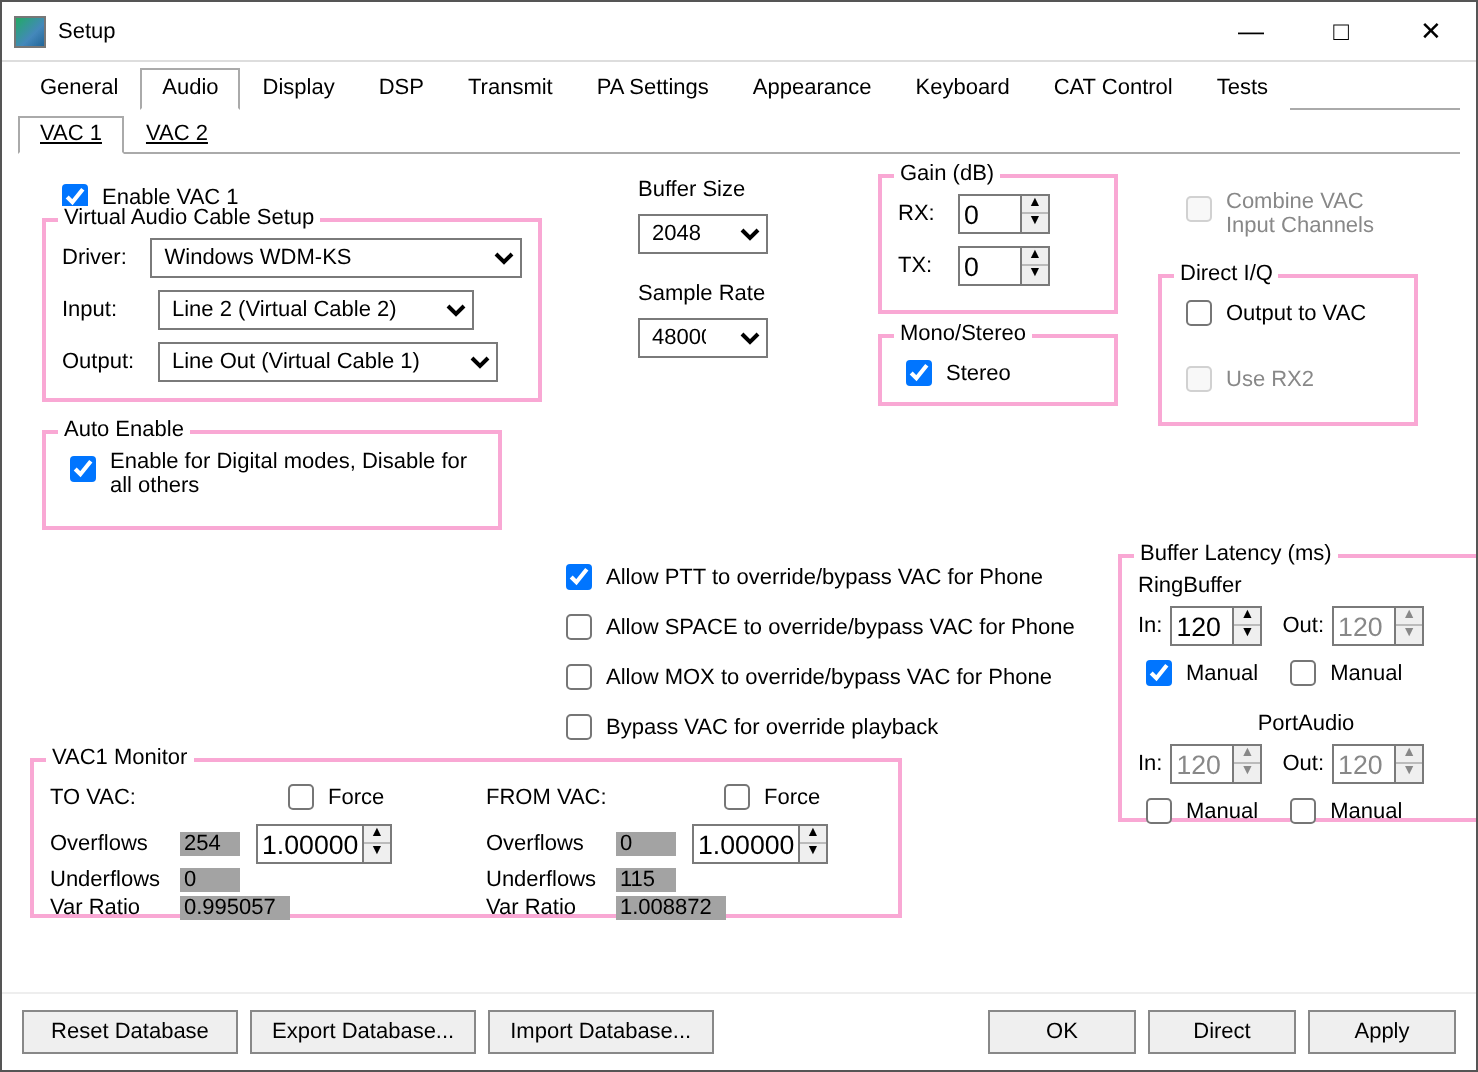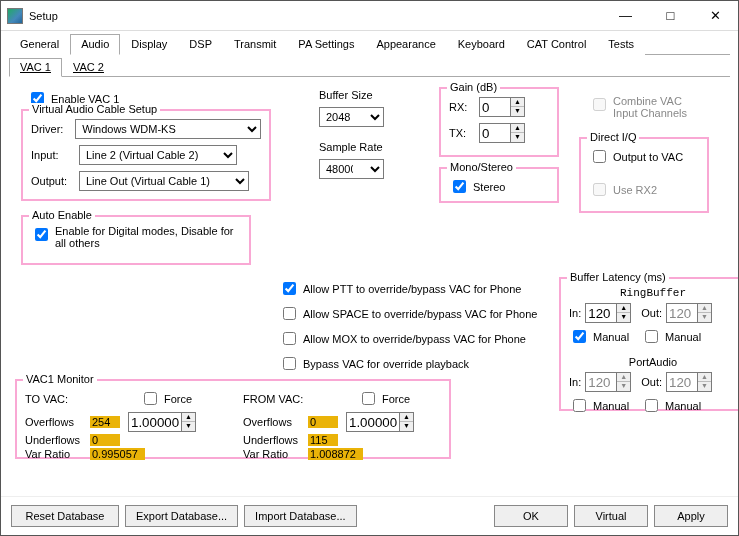--- a/index.html
+++ b/index.html
@@ -109,21 +109,21 @@
     background:#efefef; border-bottom:1px solid #bbb;
   }
   .num .spin div:last-child{ border-bottom:none; }
   .num.wide input{ width:52px; text-align:right;}
 
   .chk { display:flex; align-items:center; gap:4px; }
   .chk input { width:13px; height:13px; }
 
   .disabled { color:#888; }
 
-  .hl { background:#eab308; padding:0 2px; display:inline-block; min-width:30px; }
+  .hl { background:#a3a3a3; padding:0 2px; display:inline-block; min-width:30px; }
 
   
   .bottom-bar {
     position:absolute;
     left:0; right:0; bottom:0;
     display:flex;
     padding:8px 10px;
     gap:6px;
     border-top:1px solid #eee;
     align-items:center;
@@ -271,21 +271,21 @@
         <span>Allow MOX to override/bypass VAC for Phone</span>
       </div>
     <div class="chk">
         <input type="checkbox" style="">
         <span>Bypass VAC for override playback</span>
       </div>
   </div>
 
   <div class="groupbox" style="left:550px; top:198px; width:188px; height:134px;">
     <div class="legend">Buffer Latency (ms)</div>
-    <div style="text-align:center; margin-bottom:4px;font-family:Liberation Mono, monospace;">RingBuffer</div>
+    <div style="margin-bottom:4px;">RingBuffer</div>
     <div class="row" style="gap:4px; margin-bottom:4px;">
       <span>In:</span>
       <span class="num">
           <input value="120" style="">
           <span class="spin">
             <div>▲</div>
             <div>▼</div>
           </span>
         </span>
       <span style="margin-left:6px">Out:</span>
@@ -407,15 +407,15 @@
   </div>
 
 </div>
 
 <div class="bottom-bar">
   <div class="btn" style="min-width:108px">Reset Database</div>
   <div class="btn" style="min-width:108px">Export Database...</div>
   <div class="btn" style="min-width:108px">Import Database...</div>
   <div style="flex:1"></div>
   <div class="btn" style="min-width:74px">OK</div>
-  <div class="btn" style="min-width:74px">Virtual</div>
+  <div class="btn" style="min-width:74px">Direct</div>
   <div class="btn" style="min-width:74px">Apply</div>
 </div>
 
 </body></html>

